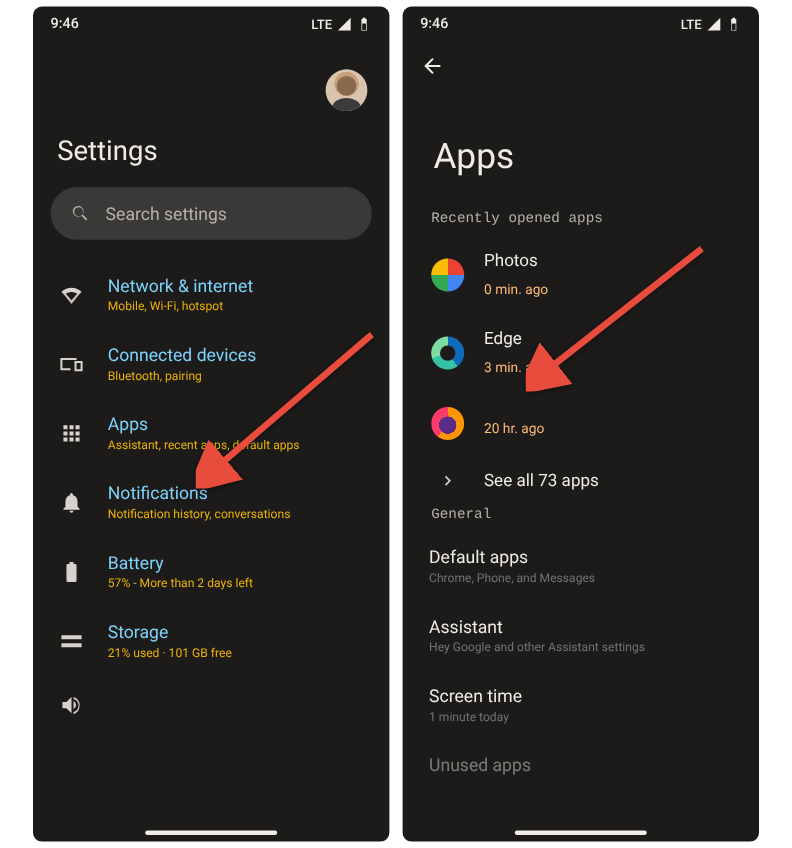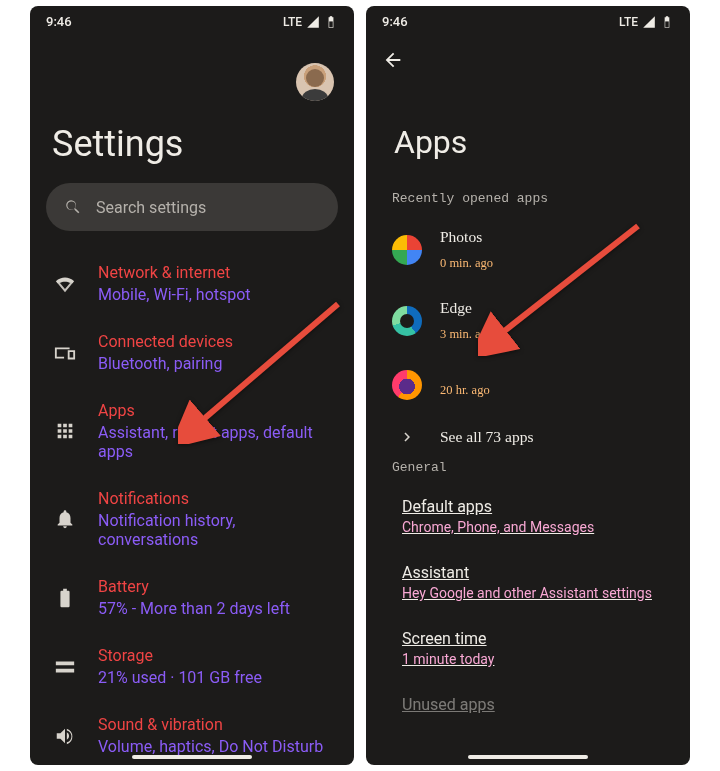--- a/index.html
+++ b/index.html
@@ -59,21 +59,21 @@
     top:6px;left:10px;width:18px;height:18px;border-radius:50%;
     background:#8a6a4e;
   }
   .avatar::before{
     content:"";
     position:absolute;
     bottom:-6px;left:6px;right:6px;height:18px;border-radius:50% 50% 0 0;
     background:#3b3b3b;
   }
   h1.title {
-    font-size: 36px;
+    font-size: 25px;
     font-weight: 400;
     padding: 22px 22px 18px 22px;
     color:#efece6;
   }
   h1.title2 {
     font-size: 32px;
     font-weight: 400;
     padding: 48px 22px 30px 28px;
     color:#efece6;
   }
@@ -91,42 +91,41 @@
   }
   .search-pill svg { width: 18px; height: 18px; }
   .list { padding: 0 16px; }
   .item {
     display: flex;
     align-items: center;
     gap: 20px;
     padding: 14px 6px;
   }
   .item .txt { flex:1; }
-  .item .lbl { font-size: 16px; color:#ef4444; }
-  .item .sub { font-size: 16px; color:#8b5cf6; margin-top:3px; }
+  .item .lbl { font-size: 16px; color:#7dd3fc; }
+  .item .sub { font-size: 11px; color:#eab308; margin-top:3px; }
   .icon-slot {
     width: 26px; height: 26px;
     display:flex; align-items:center; justify-content:center;
     color:#d7d3cc;
   }
   .icon-slot svg { width: 22px; height: 22px; }
 
   .section-label {
     font-size: 13px;
     color:#b5b1ab;
     padding: 0 26px 8px 26px;
     font-family: Liberation Mono, monospace;
   }
   .app-list { padding: 0 12px; }
   .app-item {
     display:flex;
     align-items:center;
     gap:18px;
     padding: 14px 14px;
-    font-family: Liberation Serif, serif;
   }
   .app-icon {
     width:30px;height:30px;border-radius:50%;
     display:flex;align-items:center;justify-content:center;
     background:#fff;
   }
   .app-icon.photos {
     background: conic-gradient(#ea4335 0 25%, #4285f4 25% 50%, #34a853 50% 75%, #fbbc05 75% 100%);
     border-radius:50%;
     position:relative;
@@ -138,24 +137,24 @@
   .app-icon.edge::after{content:"";position:absolute;width:14px;height:14px;background:#1c1b1a;border-radius:50%;}
   .app-icon.firefox {
     background: radial-gradient(circle at 50% 55%, #5b2b8a 0 35%, transparent 36%), conic-gradient(#ff9500 0 60%, #ff3b6b 60% 100%);
   }
   .app-item .txt { flex:1; }
   .app-item .lbl { font-size:15.5px; color:#efece6; }
   .app-item .sub { font-size:12.5px; color:#fdba74; margin-top:10px;}
   .chevron-slot {
     width:30px;display:flex;justify-content:center;color:#d7d3cc;
   }
-  .general-list { padding: 0 22px; text-decoration: underline; }
+  .general-list { padding: 0 10px; }
   .gen-item { padding: 14px 14px; }
   .gen-item .lbl { font-size:16px; color:#efece6; }
-  .gen-item .sub { font-size:14px; color:#f9a8d4; margin-top:3px;}
+  .gen-item .sub { font-size:11px; color:#737373; margin-top:3px;}
   .nav-bar {
     position:absolute;
     bottom:6px;left:50%;transform:translateX(-50%);
     width:120px;height:4px;background:#efece6;border-radius:3px;
   }
   .arrow {
     position:absolute;
     pointer-events:none;
   }
   .arrow svg { filter: drop-shadow(0 1px 2px rgba(0,0,0,.5)); }
@@ -260,24 +259,20 @@
           <div class="lbl">Storage</div>
           <div class="sub">21% used · 101 GB free</div>
         </div>
     </div>
     <div class="item">
       <span class="icon-slot">
           <svg viewBox="0 0 24 24">
             <path fill="currentColor" d="M3 9v6h4l5 5V4L7 9zm13.5 3a4.5 4.5 0 00-2.5-4v8a4.5 4.5 0 002.5-4zm-2.5-8v2.06A7 7 0 0119 12a7 7 0 01-5 6.94V21a9 9 0 000-17z"></path>
           </svg>
         </span>
-      <div class="txt">
-          <div class="lbl">Sound &amp; vibration</div>
-          <div class="sub">Volume, haptics, Do Not Disturb</div>
-        </div>
     </div>
   </div>
 
   <div class="nav-bar"></div>
 
   <div class="arrow" style="top:288px;left:148px;">
     <svg width="170" height="150" viewBox="0 0 170 150">
       <defs>
           <marker id="ah1" viewBox="0 0 10 10" refX="2" refY="5" markerWidth="8" markerHeight="8" orient="auto">
             <path d="M0 0L10 5L0 10z" fill="#e74c3c"></path>

